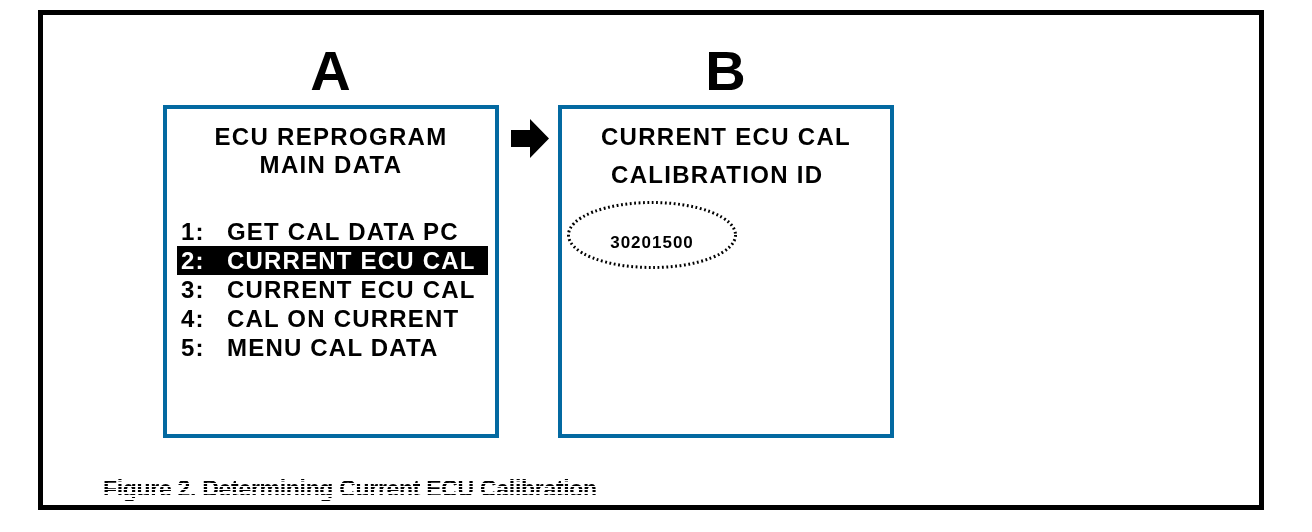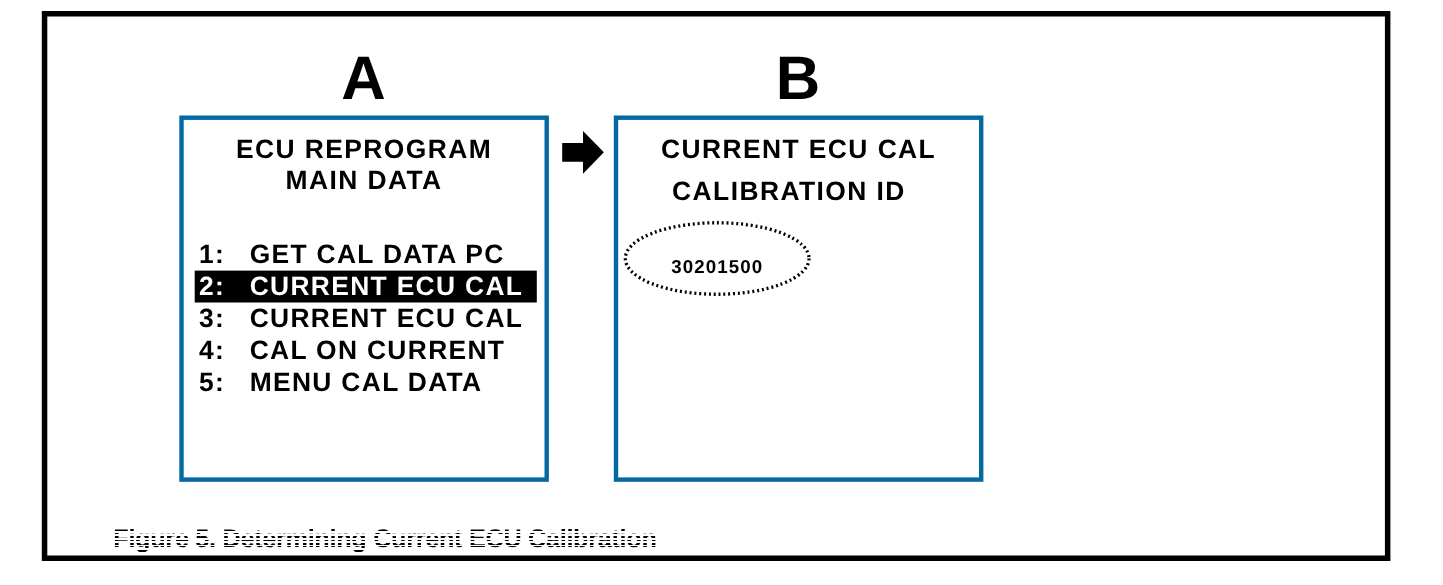--- a/index.html
+++ b/index.html
@@ -172,15 +172,15 @@
 
     <div class="screen b">
       <div class="screen-title">CURRENT ECU CAL</div>
       <div class="b-field-label">CALIBRATION ID</div>
       <svg class="cal-ellipse" viewBox="0 0 172 70" aria-hidden="true">
         <ellipse cx="86" cy="35" rx="83.5" ry="32.5" fill="none" stroke="#000000" stroke-width="3" stroke-dasharray="1.8 2.6"></ellipse>
       </svg>
       <div class="cal-id">30201500</div>
     </div>
 
-    <div class="figure-caption">Figure 5. Determining Current ECU Calibration</div>
+    <div class="figure-caption">Figure 2. Determining Current ECU Calibration</div>
   </div>
 </div>
 
 </body></html>

